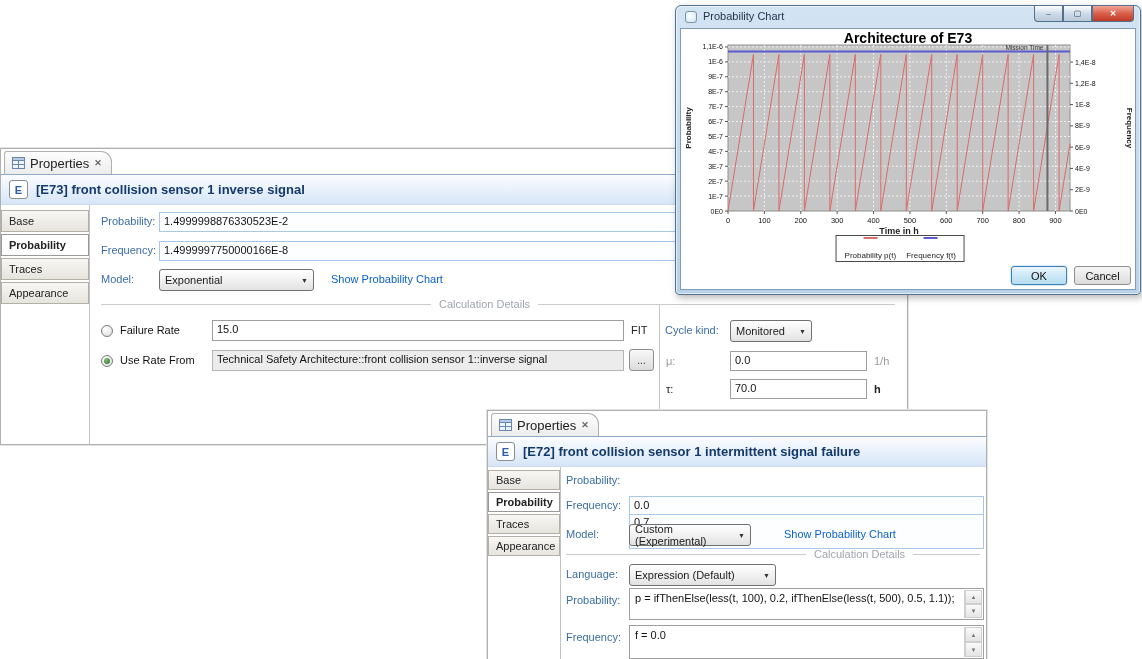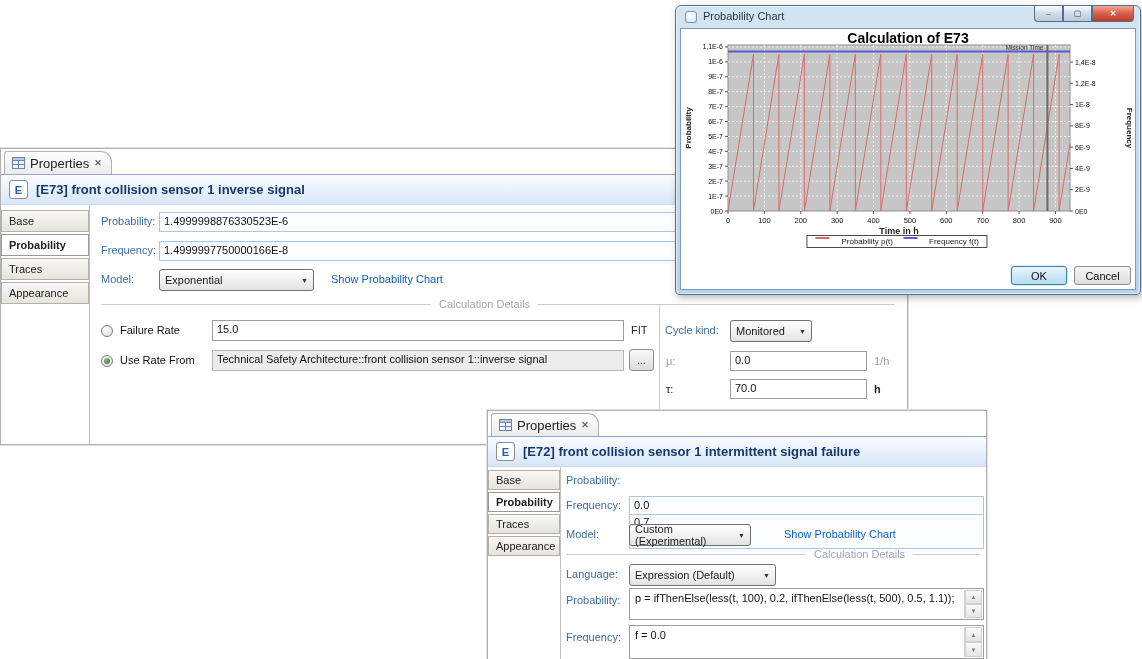--- a/index.html
+++ b/index.html
@@ -73,21 +73,21 @@
         background:linear-gradient(180deg,#fdfeff,#cfdbe9 50%,#b9c9da);
         display:flex;align-items:center;justify-content:center;font-size:8px;color:#2a3c50;}
   .wbtn:first-child{border-radius:0 0 0 4px;}
   .wbtn.close{width:42px;background:linear-gradient(180deg,#f2a695,#d9604a 50%,#c03a28);color:#fff;
               border-radius:0 0 4px 0;font-weight:bold;}
   .cwin-content{position:absolute;left:4px;right:4px;top:22px;bottom:4px;background:#fff;border:1px solid #7f9db9;}
   .chart-title{position:absolute;left:0;right:0;top:1px;text-align:center;font-size:14px;font-weight:bold;color:#000;}
   #chart-svg{position:absolute;left:0;top:0;}
   #legend{position:absolute;left:50%;top:206px;transform:translateX(-56%);display:flex;gap:10px;align-items:center;
           border:1px solid #4a4a4a;background:#fff;padding:1px 8px;font-size:8px;color:#222;white-space:nowrap;}
-  .lg-item{display:flex;align-items:flex-start;gap:12px;}
+  .lg-item{display:flex;align-items:center;gap:12px;flex-direction:column;}
   .lg-swatch{display:inline-block;width:14px;height:2px;}
   .cbtn{position:absolute;height:19px;box-sizing:border-box;border:1px solid #8e8e8e;border-radius:3px;
         background:linear-gradient(180deg,#f6f6f6,#dcdcdc);font-size:11px;color:#111;
         display:flex;align-items:center;justify-content:center;}
   .cbtn.default{border-color:#3c7fb1;background:linear-gradient(180deg,#ebf5fc,#cde9f7 50%,#b5ddf0);
         box-shadow:0 0 2px #7ab8e0;}
 </style>
 </head>
 <body>
 
@@ -120,21 +120,21 @@
           </div>
         <div class="side-item" style="top:53px;width:88px;height:22px;">
             <span>Traces</span>
           </div>
         <div class="side-item" style="top:77px;width:88px;height:22px;">
             <span>Appearance</span>
           </div>
       </div>
 
       <div class="flabel" style="left:100px;top:10px;">Probability:</div>
-      <div class="tfield" style="left:158px;top:7px;width:708px;height:20px;">1.4999998876330523E-6</div>
+      <div class="tfield" style="left:158px;top:7px;width:708px;height:20px;">1.4999998876330523E-2</div>
 
       <div class="flabel" style="left:100px;top:39px;">Frequency:</div>
       <div class="tfield" style="left:158px;top:36px;width:708px;height:20px;">1.4999997750000166E-8</div>
 
       <div class="flabel" style="left:100px;top:68px;">Model:</div>
       <div class="combo" style="left:158px;top:64px;width:155px;height:22px;">
         <span>Exponential</span>
         <span class="arr">▼</span>
       </div>
       <div class="link" style="left:330px;top:68px;">Show Probability Chart</div>
@@ -256,21 +256,21 @@
     <div class="cwin-titlebar">
       <span class="cwin-icon"></span>
       <span class="cwin-title">Probability Chart</span>
       <span class="winbtns">
         <span class="wbtn">–</span>
         <span class="wbtn">▢</span>
         <span class="wbtn close">✕</span>
       </span>
     </div>
     <div class="cwin-content">
-      <div class="chart-title">Calculation of E73</div>
+      <div class="chart-title">Architecture of E73</div>
       <svg id="chart-svg" width="456" height="226" style="font-family: &quot;Liberation Sans&quot;, sans-serif;">
           <rect x="47" y="16" width="342" height="166" fill="#c6c6c6" stroke="#8f8f8f"></rect>
           <line x1="83.38297872340425" y1="16" x2="83.38297872340425" y2="182" stroke="#f0f0f0" stroke-dasharray="2,2"></line>
           <line x1="119.76595744680851" y1="16" x2="119.76595744680851" y2="182" stroke="#f0f0f0" stroke-dasharray="2,2"></line>
           <line x1="156.14893617021278" y1="16" x2="156.14893617021278" y2="182" stroke="#f0f0f0" stroke-dasharray="2,2"></line>
           <line x1="192.53191489361703" y1="16" x2="192.53191489361703" y2="182" stroke="#f0f0f0" stroke-dasharray="2,2"></line>
           <line x1="228.91489361702128" y1="16" x2="228.91489361702128" y2="182" stroke="#f0f0f0" stroke-dasharray="2,2"></line>
           <line x1="265.29787234042556" y1="16" x2="265.29787234042556" y2="182" stroke="#f0f0f0" stroke-dasharray="2,2"></line>
           <line x1="301.6808510638298" y1="16" x2="301.6808510638298" y2="182" stroke="#f0f0f0" stroke-dasharray="2,2"></line>
           <line x1="338.06382978723406" y1="16" x2="338.06382978723406" y2="182" stroke="#f0f0f0" stroke-dasharray="2,2"></line>

